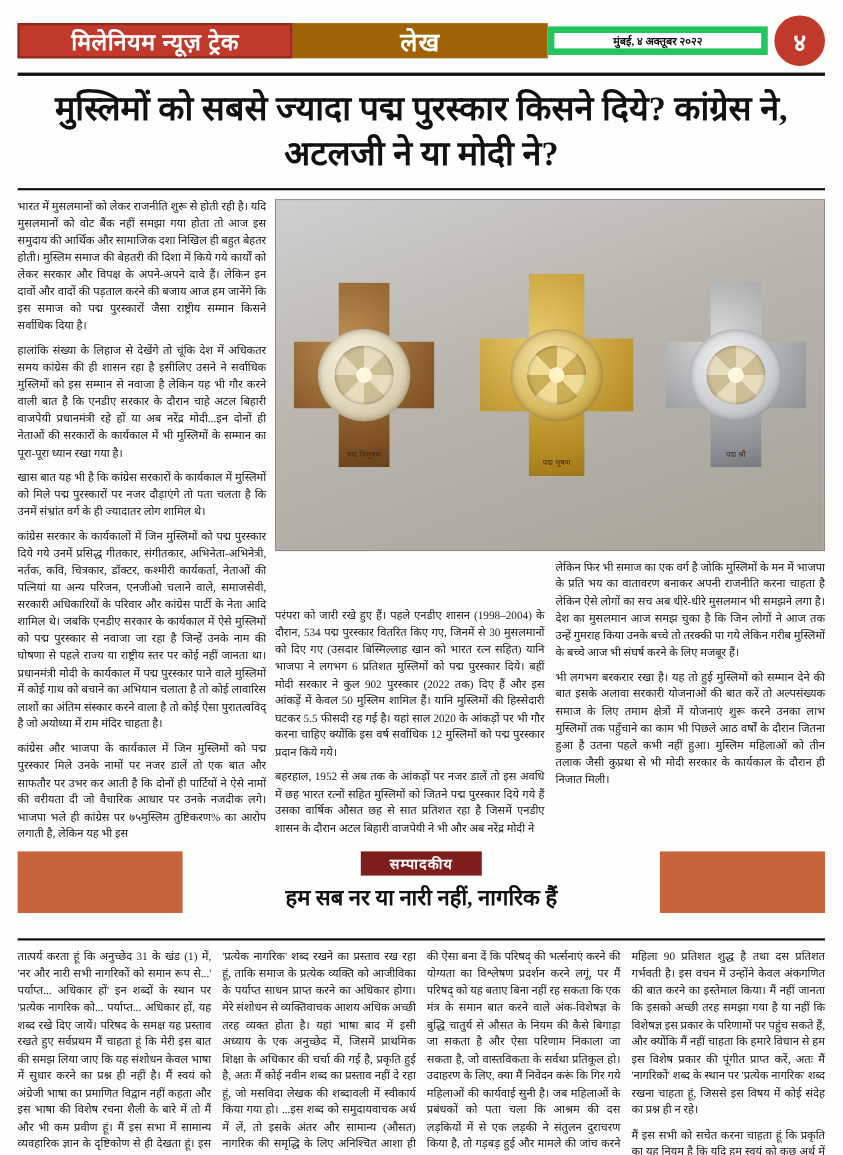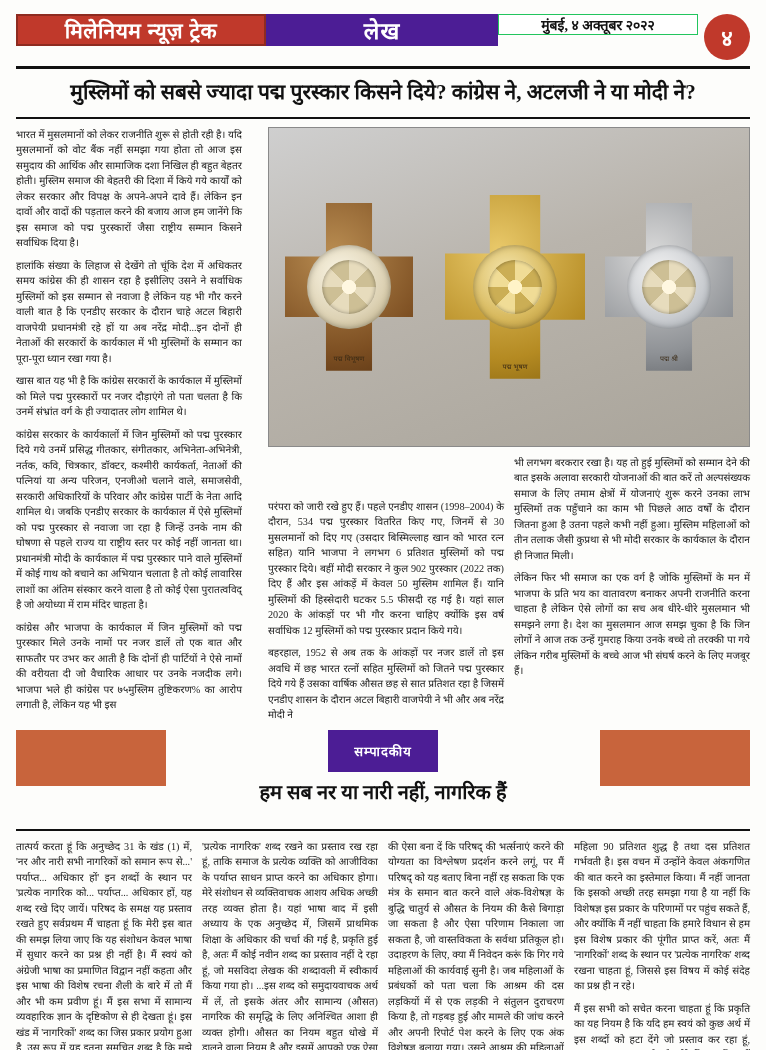--- a/index.html
+++ b/index.html
@@ -15,60 +15,60 @@
     position: relative;
     width: 766px;
     height: 1050px;
     padding: 14px 16px;
     background: #fdfdfb;
   }
 
   
   .masthead {
     display: flex;
-    align-items: flex-start;
+    align-items: center;
     height: 46px;
     margin-bottom: 6px;
   }
   .brand {
     background: #c0392b;
     color: #ffffff;
     font-family: "Liberation Sans", sans-serif;
     font-weight: bold;
     font-size: 21px;
     letter-spacing: .5px;
     display: flex;
     align-items: center;
     justify-content: center;
     padding: 0 12px;
     width: 250px;
     border: 2px solid #8e2b20;
   }
   .mast-black {
     flex: 1;
-    background: #4c1d95;
+    background: #a16207;
     display: flex;
     align-items: center;
     justify-content: center;
   }
   .mast-black .section-title {
     color: #ffffff;
     font-size: 23px;
     font-weight: bold;
     font-family: "Liberation Sans", sans-serif;
     letter-spacing: 1px;
   }
   .mast-date {
     width: 200px;
     background: #ffffff;
-    border: 1px solid #22c55e;
+    border: 6px solid #22c55e;
     display: flex;
     align-items: center;
     justify-content: center;
-    font-size: 14px;
+    font-size: 10px;
     font-weight: bold;
   }
   .mast-page {
     width: 46px;
     margin-left: 6px;
     background: #c0392b;
     border-radius: 50%;
     color: #fff;
     display: flex;
     align-items: center;
@@ -79,37 +79,37 @@
   }
 
   .rule-thick {
     height: 3px;
     background: #111;
     margin: 4px 0 8px 0;
   }
 
   
   .headline {
-    font-size: 21px;
+    font-size: 31px;
     font-weight: bold;
     line-height: 1.32;
     text-align: center;
     color: #111;
     padding: 2px 6px 10px 6px;
   }
   .rule-thin {
     height: 2px;
     background: #111;
     margin-bottom: 8px;
   }
 
   
   .top-section {
     display: flex;
-    gap: 26px;
+    gap: 8px;
   }
   .col-narrow {
     width: 226px;
   }
   .photo-block {
     flex: 1;
   }
   .photo {
     width: 100%;
     height: 320px;
@@ -175,26 +175,26 @@
   
   p.body {
     font-size: 10.2px;
     line-height: 1.52;
     text-align: justify;
     margin: 0 0 7px 0;
     color: #1a1a1a;
   }
   .edit-label {
     display: inline-block;
-    background: #4c1d95;
+    background: #7f1d1d;
     color: #fff;
     font-family: "Liberation Sans", sans-serif;
     font-size: 13px;
     font-weight: bold;
-    padding: 12px 26px;
+    padding: 2px 26px;
     letter-spacing: 1px;
     position: relative;
   }
   .edit-title {
     text-align: center;
     font-size: 20px;
     font-weight: bold;
     margin-top: 6px;
     margin-bottom: 20px;
   }
@@ -273,22 +273,22 @@
           <div class="plate">पद्म श्री</div>
         </div>
       </div>
 
       <div style="display:flex; gap:10px; margin-top:8px;">
         <div style="flex:1;margin-top:44px;">
           <p class="body">परंपरा को जारी रखे हुए हैं। पहले एनडीए शासन (1998–2004) के दौरान, 534 पद्म पुरस्कार वितरित किए गए, जिनमें से 30 मुसलमानों को दिए गए (उसदार बिस्मिल्लाह खान को भारत रत्न सहित) यानि भाजपा ने लगभग 6 प्रतिशत मुस्लिमों को पद्म पुरस्कार दिये। बहीं मोदी सरकार ने कुल 902 पुरस्कार (2022 तक) दिए हैं और इस आंकड़ें में केवल 50 मुस्लिम शामिल हैं। यानि मुस्लिमों की हिस्सेदारी घटकर 5.5 फीसदी रह गई है। यहां साल 2020 के आंकड़ों पर भी गौर करना चाहिए क्योंकि इस वर्ष सर्वाधिक 12 मुस्लिमों को पद्म पुरस्कार प्रदान किये गये।</p>
           <p class="body">बहरहाल, 1952 से अब तक के आंकड़ों पर नजर डालें तो इस अवधि में छह भारत रत्नों सहित मुस्लिमों को जितने पद्म पुरस्कार दिये गये हैं उसका वार्षिक औसत छह से सात प्रतिशत रहा है जिसमें एनडीए शासन के दौरान अटल बिहारी वाजपेयी ने भी और अब नरेंद्र मोदी ने</p>
         </div>
         <div style="flex:1;">
+          <p class="body">लेकिन फिर भी समाज का एक वर्ग है जोकि मुस्लिमों के मन में भाजपा के प्रति भय का वातावरण बनाकर अपनी राजनीति करना चाहता है लेकिन ऐसे लोगों का सच अब धीरे-धीरे मुसलमान भी समझने लगा है। देश का मुसलमान आज समझ चुका है कि जिन लोगों ने आज तक उन्हें गुमराह किया उनके बच्चे तो तरक्की पा गये लेकिन गरीब मुस्लिमों के बच्चे आज भी संघर्ष करने के लिए मजबूर हैं।</p>
           <p class="body">भी लगभग बरकरार रखा है। यह तो हुई मुस्लिमों को सम्मान देने की बात इसके अलावा सरकारी योजनाओं की बात करें तो अल्पसंख्यक समाज के लिए तमाम क्षेत्रों में योजनाएं शुरू करने उनका लाभ मुस्लिमों तक पहुँचाने का काम भी पिछले आठ वर्षों के दौरान जितना हुआ है उतना पहले कभी नहीं हुआ। मुस्लिम महिलाओं को तीन तलाक जैसी कुप्रथा से भी मोदी सरकार के कार्यकाल के दौरान ही निजात मिली।</p>
-          <p class="body">लेकिन फिर भी समाज का एक वर्ग है जोकि मुस्लिमों के मन में भाजपा के प्रति भय का वातावरण बनाकर अपनी राजनीति करना चाहता है लेकिन ऐसे लोगों का सच अब धीरे-धीरे मुसलमान भी समझने लगा है। देश का मुसलमान आज समझ चुका है कि जिन लोगों ने आज तक उन्हें गुमराह किया उनके बच्चे तो तरक्की पा गये लेकिन गरीब मुस्लिमों के बच्चे आज भी संघर्ष करने के लिए मजबूर हैं।</p>
         </div>
       </div>
     </div>
   </div>
 
   <div class="banner-row">
     <div class="banner-block"></div>
     <div class="banner-mid">
       <span class="edit-label">सम्पादकीय</span>
       <div class="edit-title">हम सब नर या नारी नहीं, नागरिक हैं</div>

